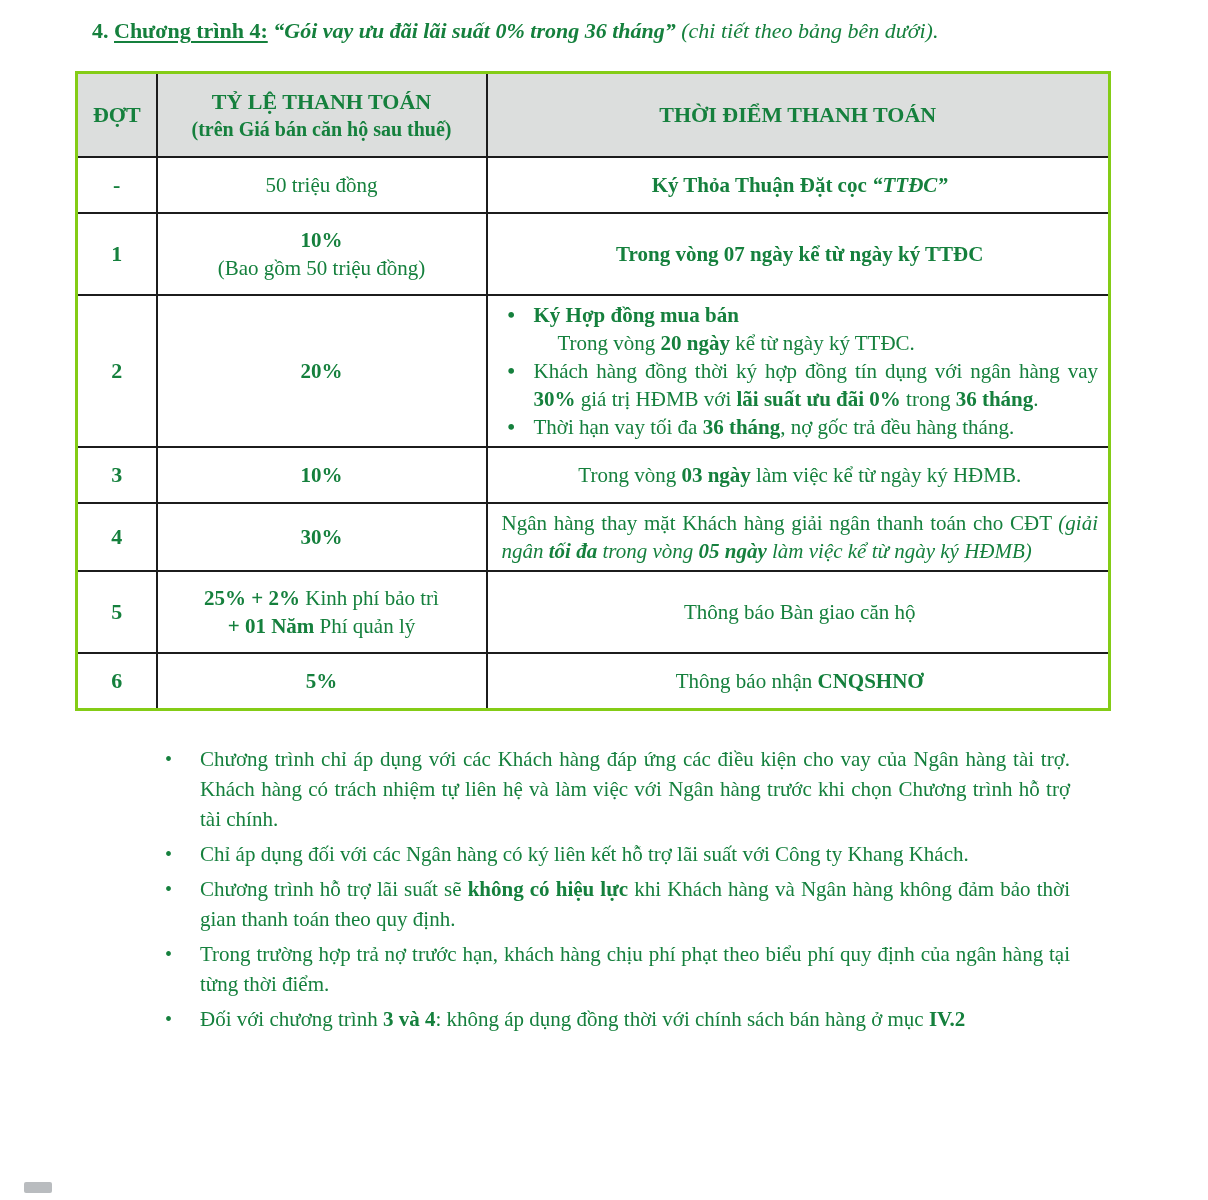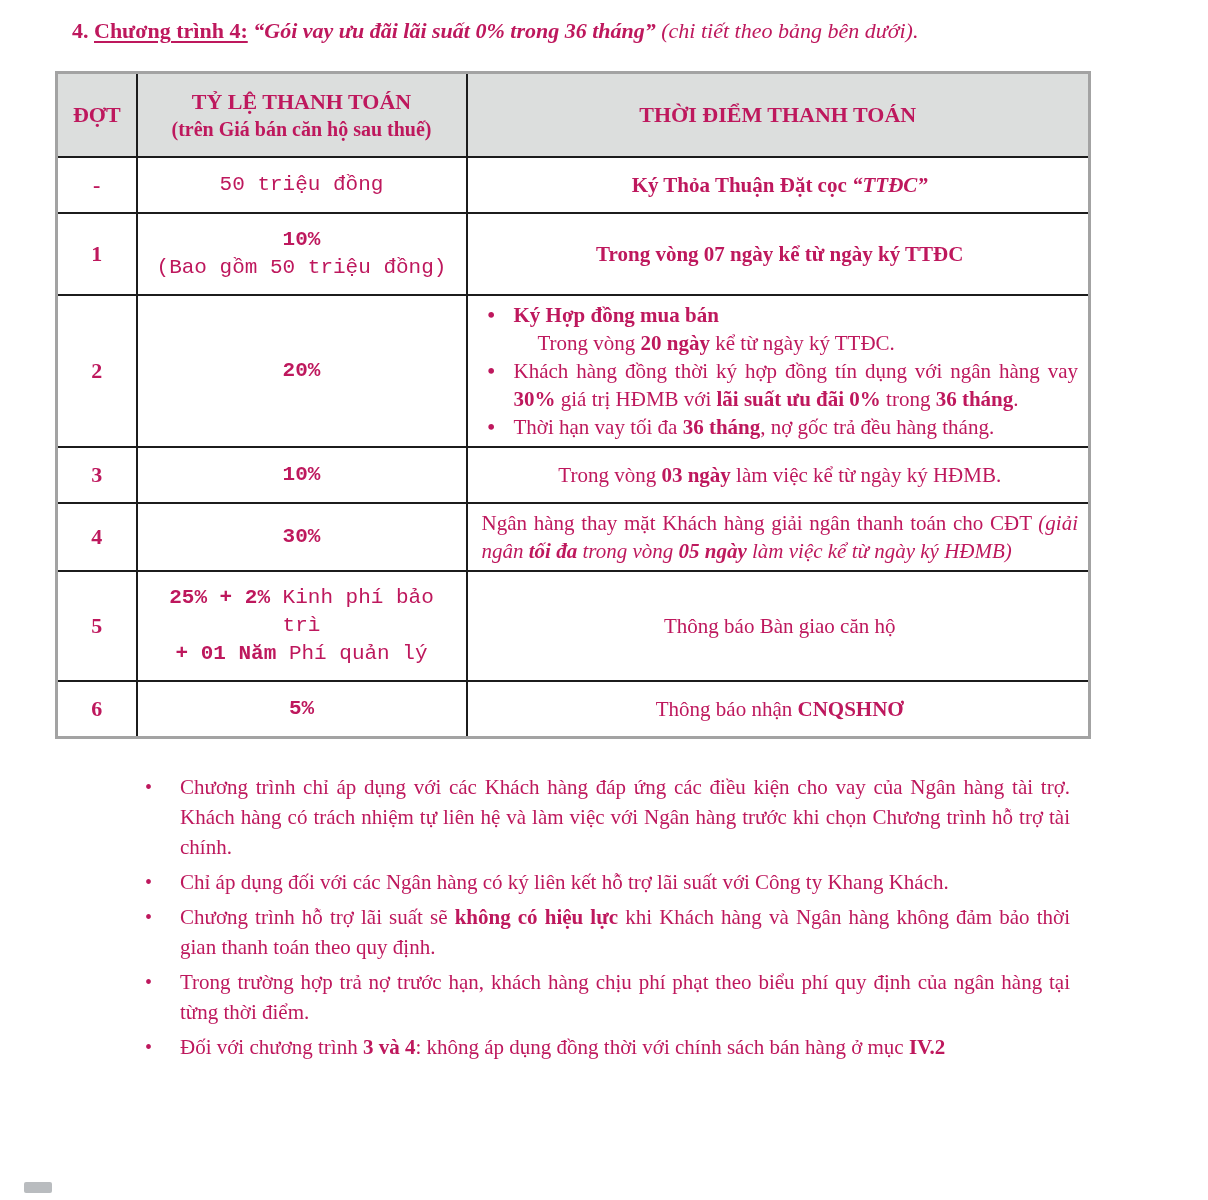--- a/index.html
+++ b/index.html
@@ -1,38 +1,39 @@
 <!DOCTYPE html>
 <html><head>
 <meta charset="utf-8">
 <style>
   * { margin:0; padding:0; box-sizing:border-box; }
   html,body { background:#ffffff; }
   .page {
     position:relative;
     width:1208px; height:1200px;
     background:#ffffff;
-    color:#be185d;
+    color:#15803d;
     font-family:"Liberation Serif","DejaVu Serif",serif;
     font-size:21px;
     overflow:hidden;
+    padding-left:20px;
   }
   .b { font-weight:bold; }
   .i { font-style:italic; }
   .u { text-decoration:underline; text-decoration-thickness:2px; text-underline-offset:3px; }
 
   .heading { margin:16px 60px 0 72px; font-size:22px; line-height:30px; }
   .subheading { margin:17px 60px 0 72px; font-size:22px; line-height:30px; }
 
   table.pay {
     margin:25px 0 0 55px;
     width:1033px;
     border-collapse:collapse;
     table-layout:fixed;
-    border:3px solid #a3a3a3;
+    border:3px solid #84cc16;
   }
   table.pay th, table.pay td { border:2px solid #1c1c1c; vertical-align:middle; }
   col.c-dot  { width:80px; }
   col.c-rate { width:330px; }
   col.c-time { width:623px; }
 
   thead th {
     background:#dcdedd;
     font-weight:bold;
     text-align:center;
@@ -43,21 +44,21 @@
   thead th .sub { font-size:20px; line-height:26px; }
   thead th .sub:empty { display:none; }
 
   td.dot-cell { text-align:center; font-weight:bold; font-size:22px; }
   td.rate-cell { text-align:center; padding:12px 8px; line-height:28px; }
   td.time-cell { padding:13px 10px 13px 14px; line-height:28px; }
 
   tbody tr:nth-child(3) .time-cell { padding-top:5px; padding-bottom:5px; }
   tbody tr:nth-child(5) .time-cell { padding-top:5px; padding-bottom:5px; }
 
-  .rate-line { line-height:28px;font-family:Liberation Mono, monospace; }
+  .rate-line { line-height:28px; }
   .tline { line-height:28px;text-align:center; }
   .tline.just { text-align:justify; }
   .bline { display:flex; line-height:28px; }
   .bline .bdot { width:32px; flex:0 0 32px; padding-left:6px; font-weight:bold; }
   .bline .btext { flex:1; }
   .bline.just .btext { text-align:justify; }
   .cont { margin-left:56px; line-height:28px; }
 
   .rules { margin:33px 138px 0 112px; }
   .rules-title { font-weight:bold; font-size:22px; line-height:30px; }

